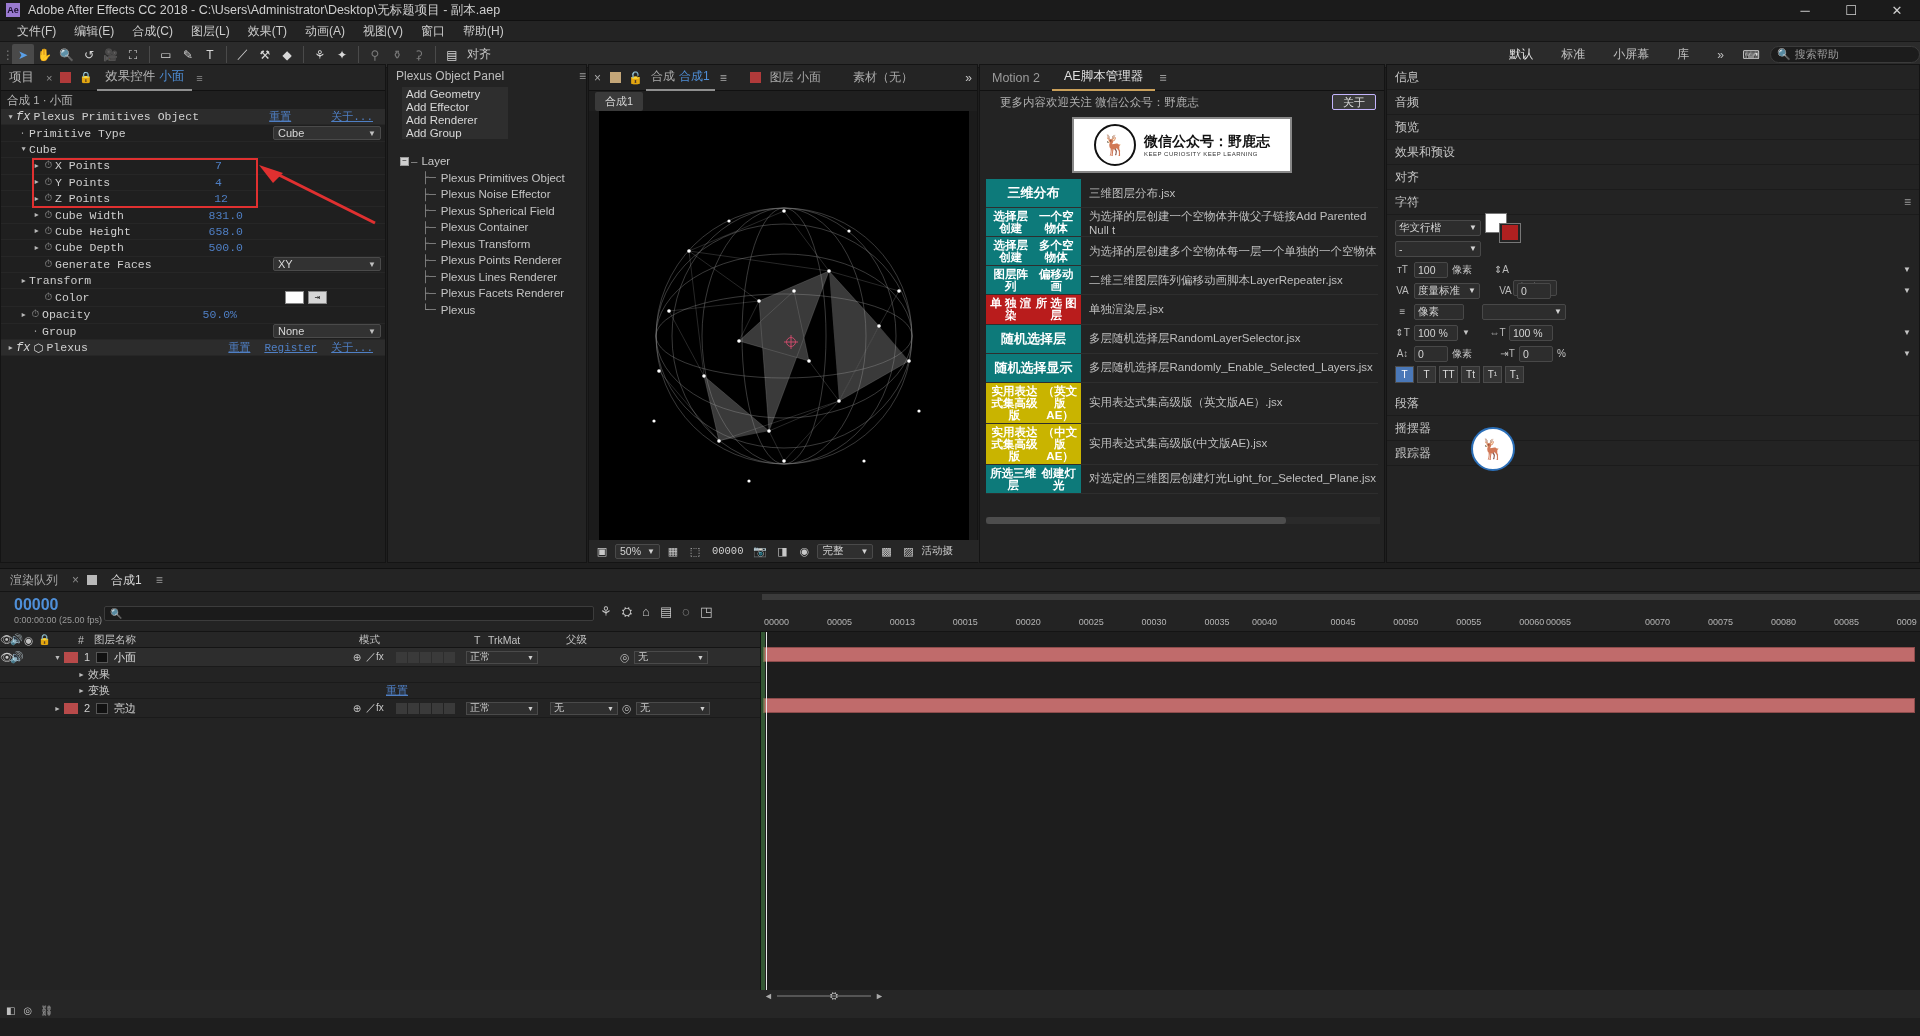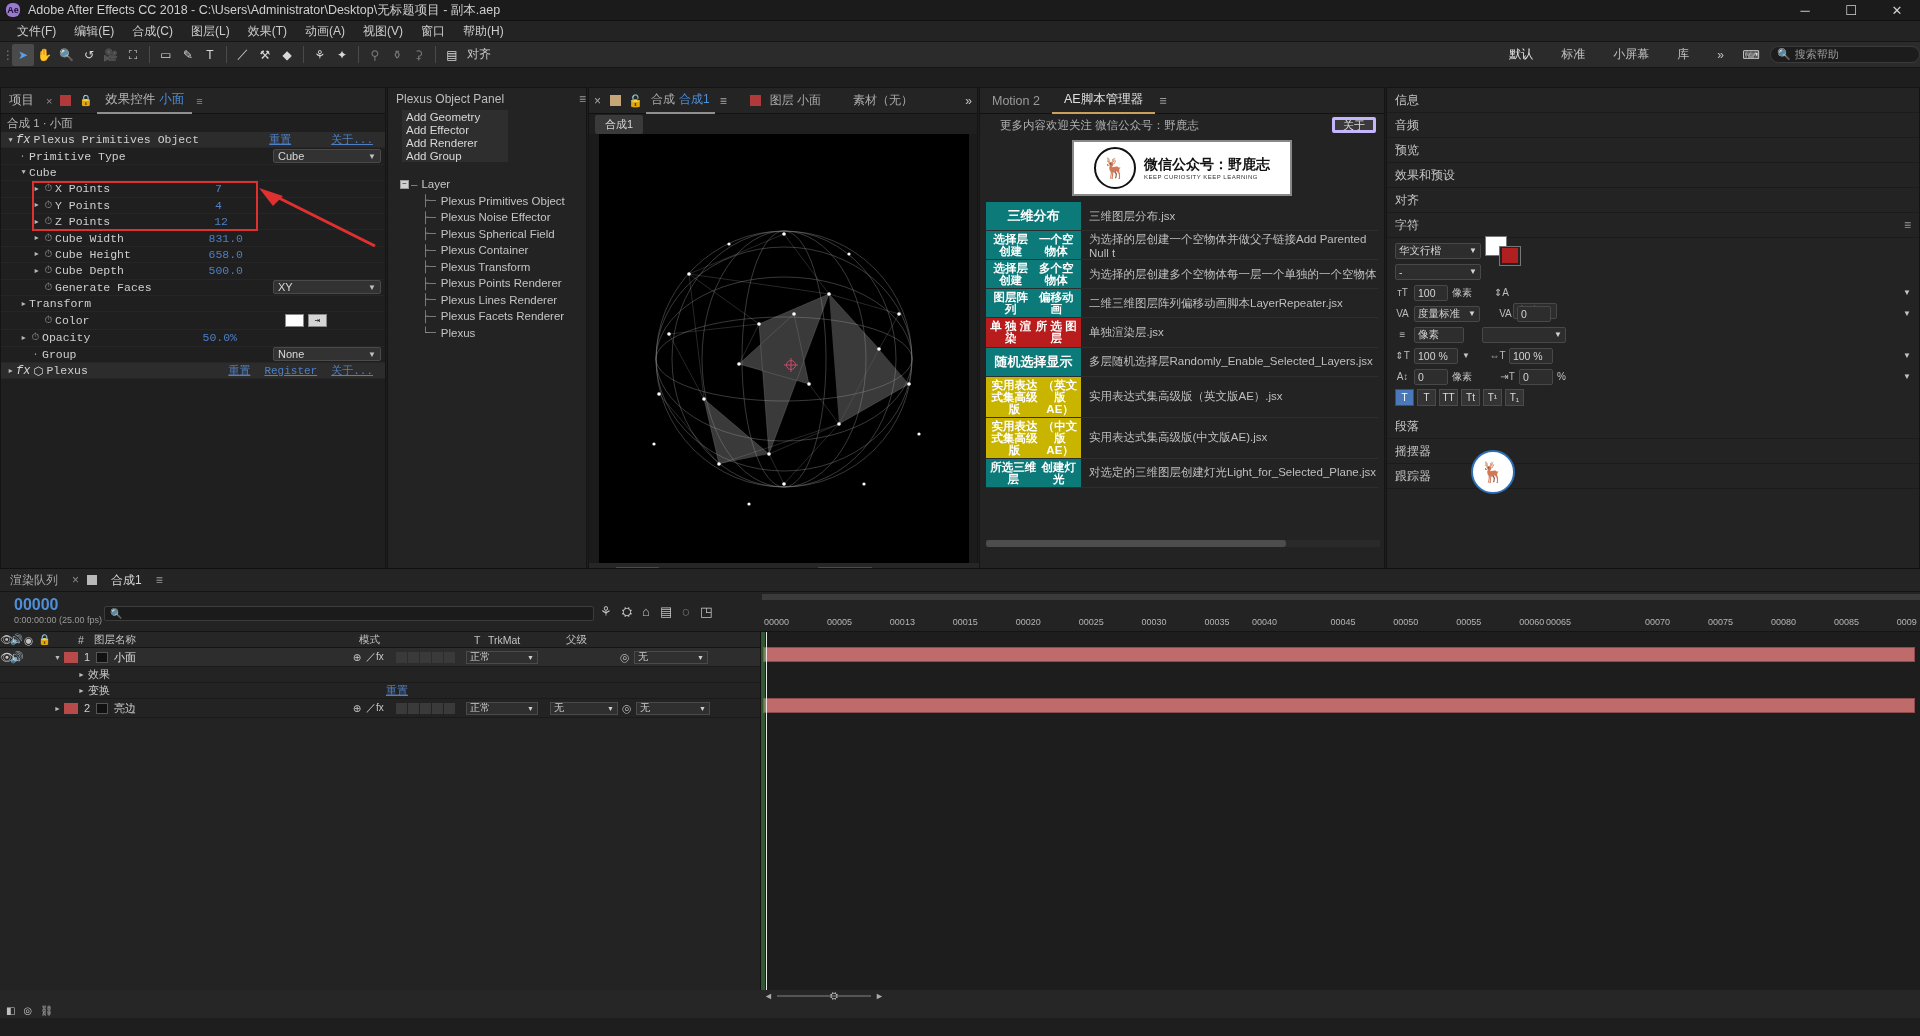--- a/index.html
+++ b/index.html
@@ -7,21 +7,21 @@
   body{
     width:1920px; height:1036px; overflow:hidden;
     font-family:"Liberation Sans","DejaVu Sans",sans-serif;
     color:#d4d4d4; font-size:12px; position:relative;
   }
   .mono{ font-family:"Liberation Mono","DejaVu Sans Mono",monospace; }
 
   
   #titlebar{ height:21px; background:#1b1b1b; display:flex; align-items:center; padding-left:6px; border-bottom:1px solid #101010;}
   #ae-logo{ width:14px;height:14px;background:#9a7ad1;color:#1a0e2e;font-size:9px;font-weight:bold;
-            display:flex;align-items:center;justify-content:center;border-radius:6px;margin-right:8px;}
+            display:flex;align-items:center;justify-content:center;border-radius:0;margin-right:8px;}
   #title-text{ font-size:12.5px;color:#cfcfcf;}
   #winbtns{ margin-left:auto; display:flex; }
   #winbtns div{ width:46px;height:21px;display:flex;align-items:center;justify-content:center;color:#cfcfcf;font-size:13px;}
 
   
   #menubar{ height:21px;background:#232323;display:flex;align-items:center;padding-left:8px;border-bottom:1px solid #161616;}
   #menubar .mi{ padding:2px 9px; font-size:12px; color:#cdcdcd; }
 
   
   #toolbar{ height:26px;background:#2b2b2b;display:flex;align-items:center;padding-left:4px;
@@ -30,21 +30,21 @@
   .tool.active{ background:#4a4a4a;border-radius:2px;color:#5aa0e8;}
   .tsep{ width:1px;height:17px;background:#4a4a4a;margin:0 5px;}
   #align-lbl{ color:#c8c8c8;font-size:12px;margin-left:4px;}
   #ws-right{ margin-left:auto;display:flex;align-items:center;height:26px;}
   .ws{ padding:0 14px;font-size:12px;color:#c0c0c0;height:26px;display:flex;align-items:center;}
   .ws.sel{ color:#e8e8e8;}
   #searchbox{ width:150px;height:17px;background:#1c1c1c;border:1px solid #3b3b3b;border-radius:9px;
               display:flex;align-items:center;padding:0 6px;color:#9a9a9a;font-size:11px;margin-left:6px;}
 
   
-  #workspace{ position:absolute; left:0; top:87px; width:1920px; height:499px; }
+  #workspace{ position:absolute; left:0; top:64px; width:1920px; height:499px; }
 
   .panel{ position:absolute; background:#232323; border:1px solid #141414; }
   .underline{ border-bottom:2px solid #8f8f8f; }
 
   
   #ec{ left:0; top:0; width:386px; height:499px; background:#1f1f1f;}
   #ec-tabs{ display:flex;align-items:center;height:26px;background:#242424;border-bottom:1px solid #111;}
   #ec-tabs .tb{ padding:0 8px;height:26px;display:flex;align-items:center;color:#b4b4b4;font-size:12.5px;}
   #ec-tabs .xs{ color:#8e8e8e;font-size:11px;padding:0 4px;}
   #ec-tabs .swatch{ width:11px;height:11px;background:#b03a3a;margin:0 4px;}
@@ -92,21 +92,21 @@
   .vb{ width:18px;height:16px;display:flex;align-items:center;justify-content:center;color:#c8c8c8;font-size:11px;}
   .vsel{ height:15px;background:#2f2f2f;border:1px solid #4a4a4a;display:flex;align-items:center;
          padding:0 4px;color:#d2d2d2;font-size:10.5px;border-radius:2px;}
 
   
   #sm{ left:979px; top:0; width:406px; height:499px; background:#232323;}
   #sm-tabs{ height:26px;display:flex;align-items:center;background:#242424;border-bottom:1px solid #111;}
   #sm-tabs .tb{ padding:0 12px;height:26px;display:flex;align-items:center;font-size:12.5px;color:#9b9b9b;}
   #sm-tabs .tb.sel{ color:#e0e0e0;border-bottom:2px solid #caa05a;}
   #sm-notice{ height:22px;display:flex;align-items:center;padding:0 8px;font-size:11.5px;color:#b0b0b0;margin-left:12px;}
-  #sm-about{ margin-left:auto;width:44px;height:16px;background:#3a3a3a;border:3px solid #c4b5fd;border-radius:2px;
+  #sm-about{ margin-left:auto;width:44px;height:16px;background:#3a3a3a;border:1px solid #c4b5fd;border-radius:2px;
              display:flex;align-items:center;justify-content:center;font-size:11px;color:#ddd;}
   #logo-wrap{ margin:4px auto 0 auto; width:220px;height:56px;background:#fff;border:2px solid #888;
               display:flex;align-items:center;justify-content:center;gap:8px;}
   #logo-circle{ width:42px;height:42px;border-radius:50%;border:2px solid #111;display:flex;
                 align-items:center;justify-content:center;font-size:20px;color:#111;}
   #logo-text{ color:#111;}
   #logo-text .l1{ font-size:14px;font-weight:bold;}
   #logo-text .l2{ font-size:6px;letter-spacing:0.5px;color:#333;}
   #scripts{ margin:6px 6px 0 6px; height:360px; overflow:hidden; position:relative;}
   .srow{ display:flex;align-items:stretch;border-bottom:1px solid #2e2e2e; }
@@ -593,20 +593,26 @@
         </div>
         <div class="srow">
           <div class="sbtn" style="background: #b91c1c;">
             <div style="font-size: 11.5px;">单 独 渲 染</div>
             <div style="font-size: 11.5px;">所 选 图 层</div>
           </div>
           <div class="sdesc">单独渲染层.jsx</div>
         </div>
         <div class="srow">
           <div class="sbtn" style="background: rgb(13, 122, 122);">
+            <div>随机选择层</div>
+          </div>
+          <div class="sdesc">多层随机选择层RandomLayerSelector.jsx</div>
+        </div>
+        <div class="srow">
+          <div class="sbtn" style="background: rgb(13, 122, 122);">
             <div>随机选择显示</div>
           </div>
           <div class="sdesc">多层随机选择层Randomly_Enable_Selected_Layers.jsx</div>
         </div>
         <div class="srow">
           <div class="sbtn" style="background: rgb(201, 180, 0);">
             <div style="font-size: 11.5px;">实用表达式集高级版</div>
             <div style="font-size: 11.5px;">（英文版AE）</div>
           </div>
           <div class="sdesc">实用表达式集高级版（英文版AE）.jsx</div>

